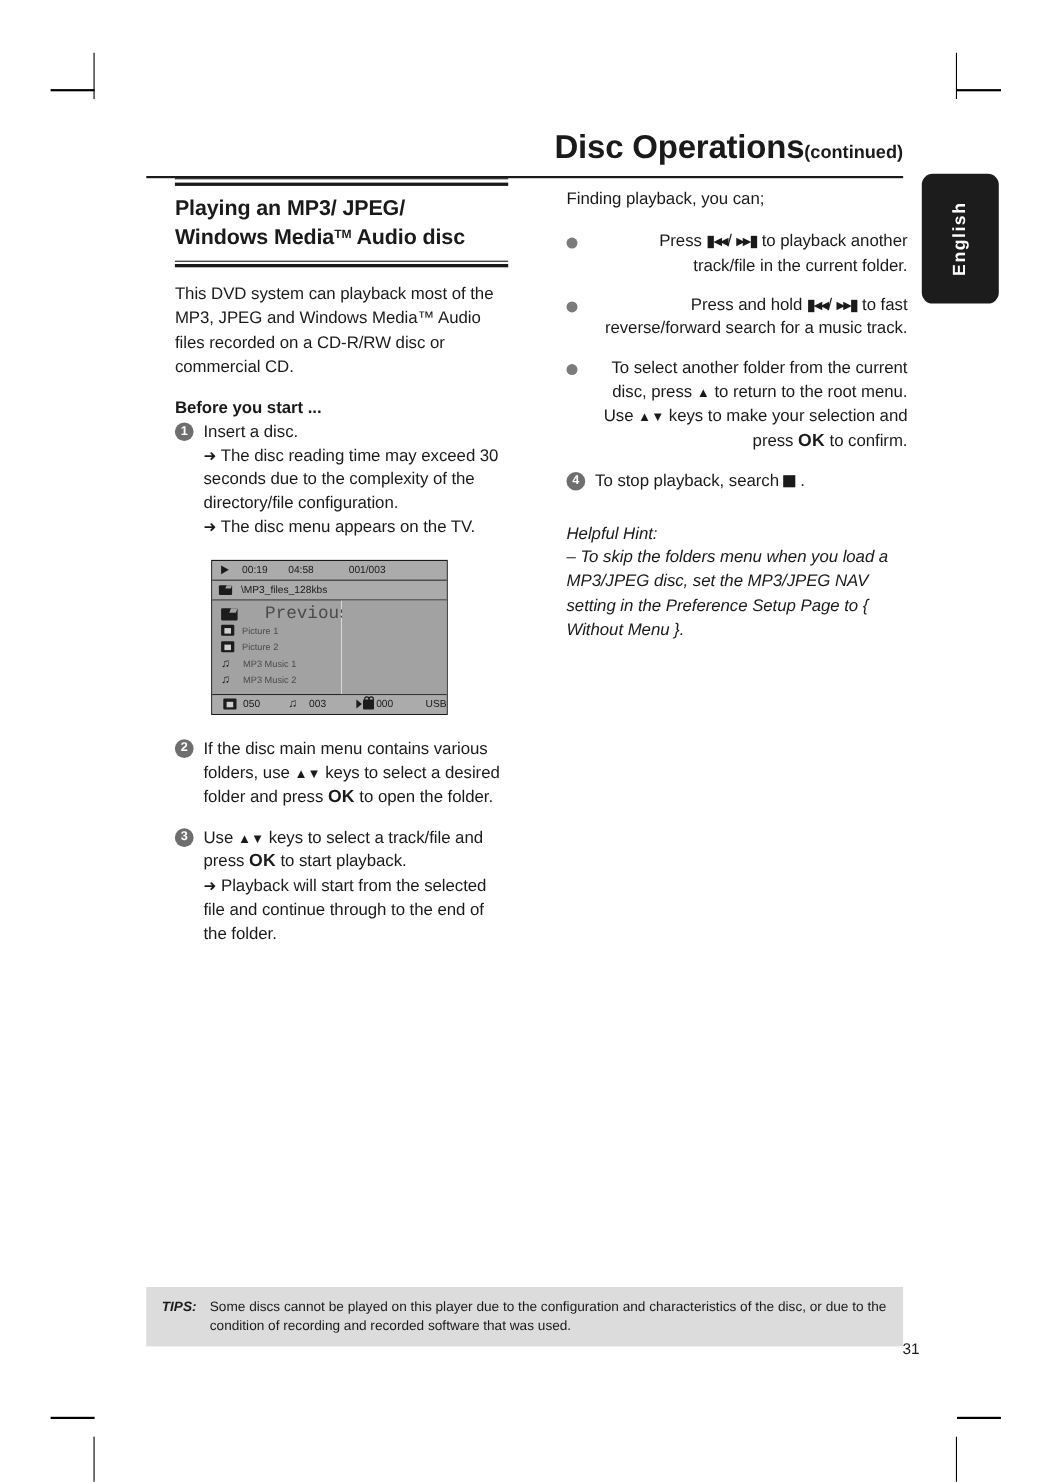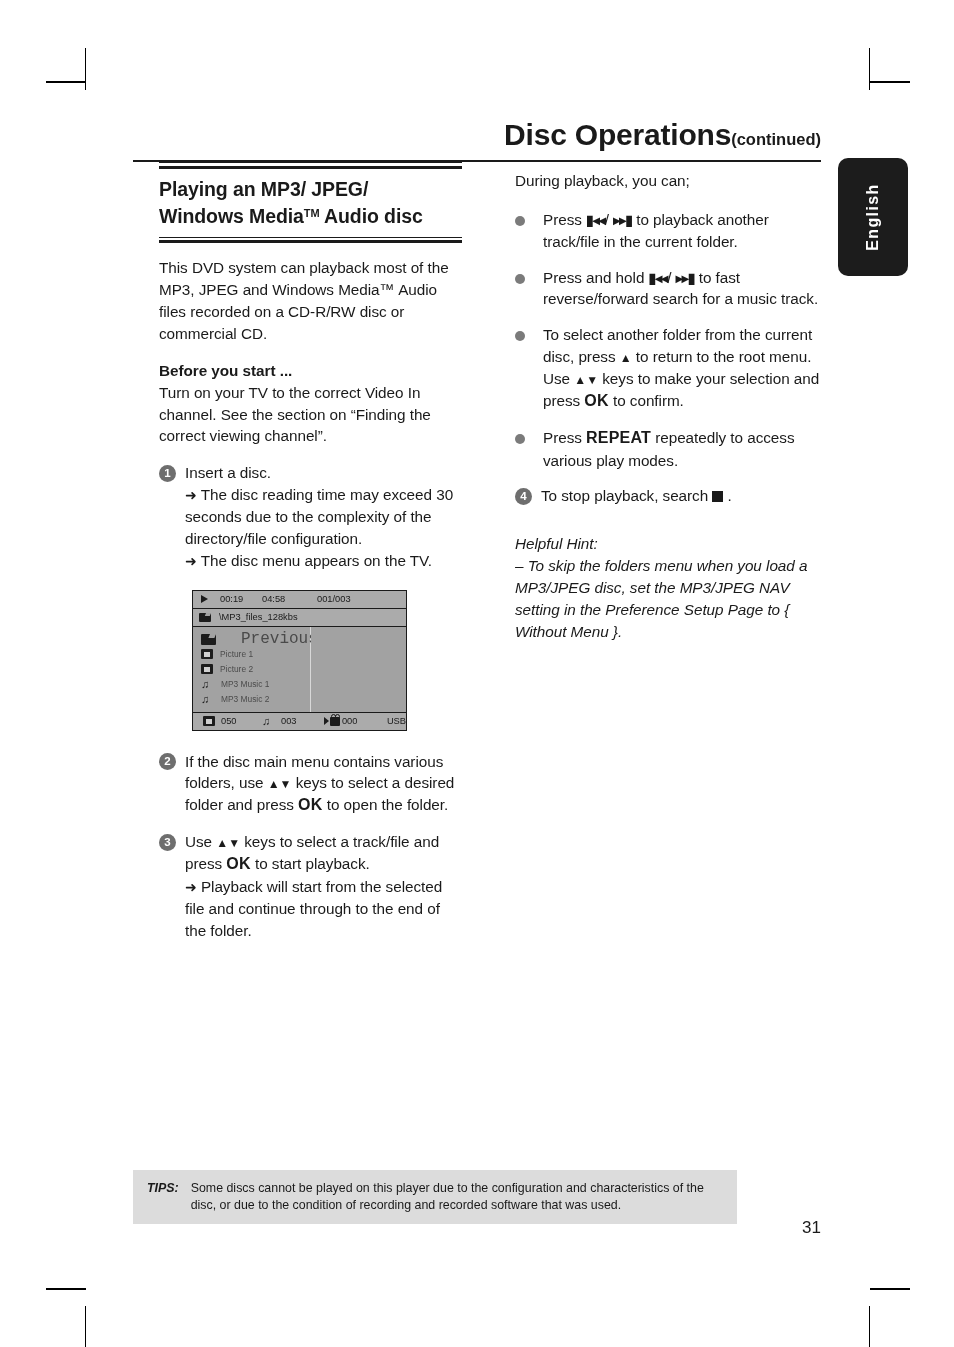--- a/index.html
+++ b/index.html
@@ -136,20 +136,21 @@
   .arrow { font-size: 14px; }
 
   
   .bullet {
     position: relative;
     padding-left: 28px;
     font-size: 15.3px;
     line-height: 1.43;
     margin-bottom: 14px;
     letter-spacing: -0.05px;
+    text-align: right;
   }
   .bullet-dot {
     position: absolute;
     left: 0;
     top: 7px;
     width: 10px;
     height: 10px;
     border-radius: 50%;
     background: #7b7b7b;
   }
@@ -293,44 +294,44 @@
     border: 1px solid #1c1c1c;
   }
   .ico-video .vbody::before { left: 1px; }
   .ico-video .vbody::after { left: 5px; }
 
   
   #tips-box {
     position: absolute;
     left: 133px;
     top: 1170px;
-    width: 604px;
+    width: 688px;
     background: #dcdcdc;
     padding: 10px 12px 10px 14px;
     box-sizing: border-box;
     display: flex;
     font-size: 12.4px;
     line-height: 1.36;
   }
   #tips-label {
     font-weight: bold;
     font-style: italic;
     margin-right: 12px;
     flex: 0 0 auto;
   }
   #tips-text { flex: 1; }
 
   
   #page-number {
     position: absolute;
-    left: 0;
+    left: 15px;
     top: 1218px;
     width: 821px;
     text-align: right;
-    font-size: 17px;
+    font-size: 14px;
     color: #1a1a1a;
   }
 </style>
 </head>
 <body>
 
 <div class="crop crop-v" style="left:85px; top:48px;"></div>
 <div class="crop crop-v" style="left:869px; top:48px;"></div>
 <div class="crop crop-h" style="left:46px; top:81px;"></div>
 <div class="crop crop-h" style="left:870px; top:81px;"></div>
@@ -359,21 +360,20 @@
       <span>Windows Media</span><span class="tm">TM</span><span> Audio disc</span>
     </div>
     <div class="rule-thin"></div>
     <div class="rule-gap"></div>
     <div class="rule-thick"></div>
   </div>
 
   <p class="body">This DVD system can playback most of the MP3, JPEG and Windows Media™ Audio files recorded on a CD-R/RW disc or commercial CD.</p>
 
   <p class="body tight b">Before you start ...</p>
-  <p class="body">Turn on your TV to the correct Video In channel.  See the section on “Finding the correct viewing channel”.</p>
 
   <div class="step">
     <span class="step-num">1</span>
     <span>Insert a disc.</span><br>
     <span class="arrow">➜</span>
     <span>The disc reading time may exceed 30 seconds due to the complexity of the directory/file configuration.</span><br>
     <span class="arrow">➜</span>
     <span>The disc menu appears on the TV.</span>
   </div>
 
@@ -445,41 +445,37 @@
     <span class="step-num">3</span>
     <span>Use </span><span class="updn">▲▼</span><span> keys to select a track/file and press </span><span class="bigger-bold">OK</span><span> to start playback.</span><br>
     <span class="arrow">➜</span>
     <span>Playback will start from the selected file and continue through to the end of the folder.</span>
   </div>
 
 </div>
 
 <div id="col-right">
 
-  <p class="body" style="margin-bottom:17px;">During playback, you can;</p>
+  <p class="body" style="margin-bottom:17px;">Finding playback, you can;</p>
 
   <div class="bullet">
     <span class="bullet-dot"></span>
     <span>Press </span><span class="prevtrk">▮◂◂</span><span>/ </span><span class="nexttrk">▸▸▮</span><span> to playback another track/file in the current folder.</span>
   </div>
 
   <div class="bullet">
     <span class="bullet-dot"></span>
     <span>Press and hold </span><span class="prevtrk">▮◂◂</span><span>/ </span><span class="nexttrk">▸▸▮</span><span> to fast reverse/forward search for a music track.</span>
   </div>
 
   <div class="bullet">
     <span class="bullet-dot"></span>
     <span>To select another folder from the current disc, press </span><span class="updn">▲</span><span> to return to the root menu.  Use </span><span class="updn">▲▼</span><span> keys to make your selection and press </span><span class="bigger-bold">OK</span><span> to confirm.</span>
   </div>
 
-  <div class="bullet">
-    <span class="bullet-dot"></span>
-    <span>Press </span><span class="bigger-bold">REPEAT</span><span> repeatedly to access various play modes.</span>
-  </div>
 
   <div class="step">
     <span class="step-num">4</span>
     <span>To stop playback, search </span><span class="stopsq"></span><span> .</span>
   </div>
 
   <div id="helpful-hint">
     <div>Helpful Hint:</div>
     <div>– To skip the folders menu when you load a MP3/JPEG disc, set the MP3/JPEG NAV setting in the Preference Setup Page to { Without Menu }.</div>
   </div>

